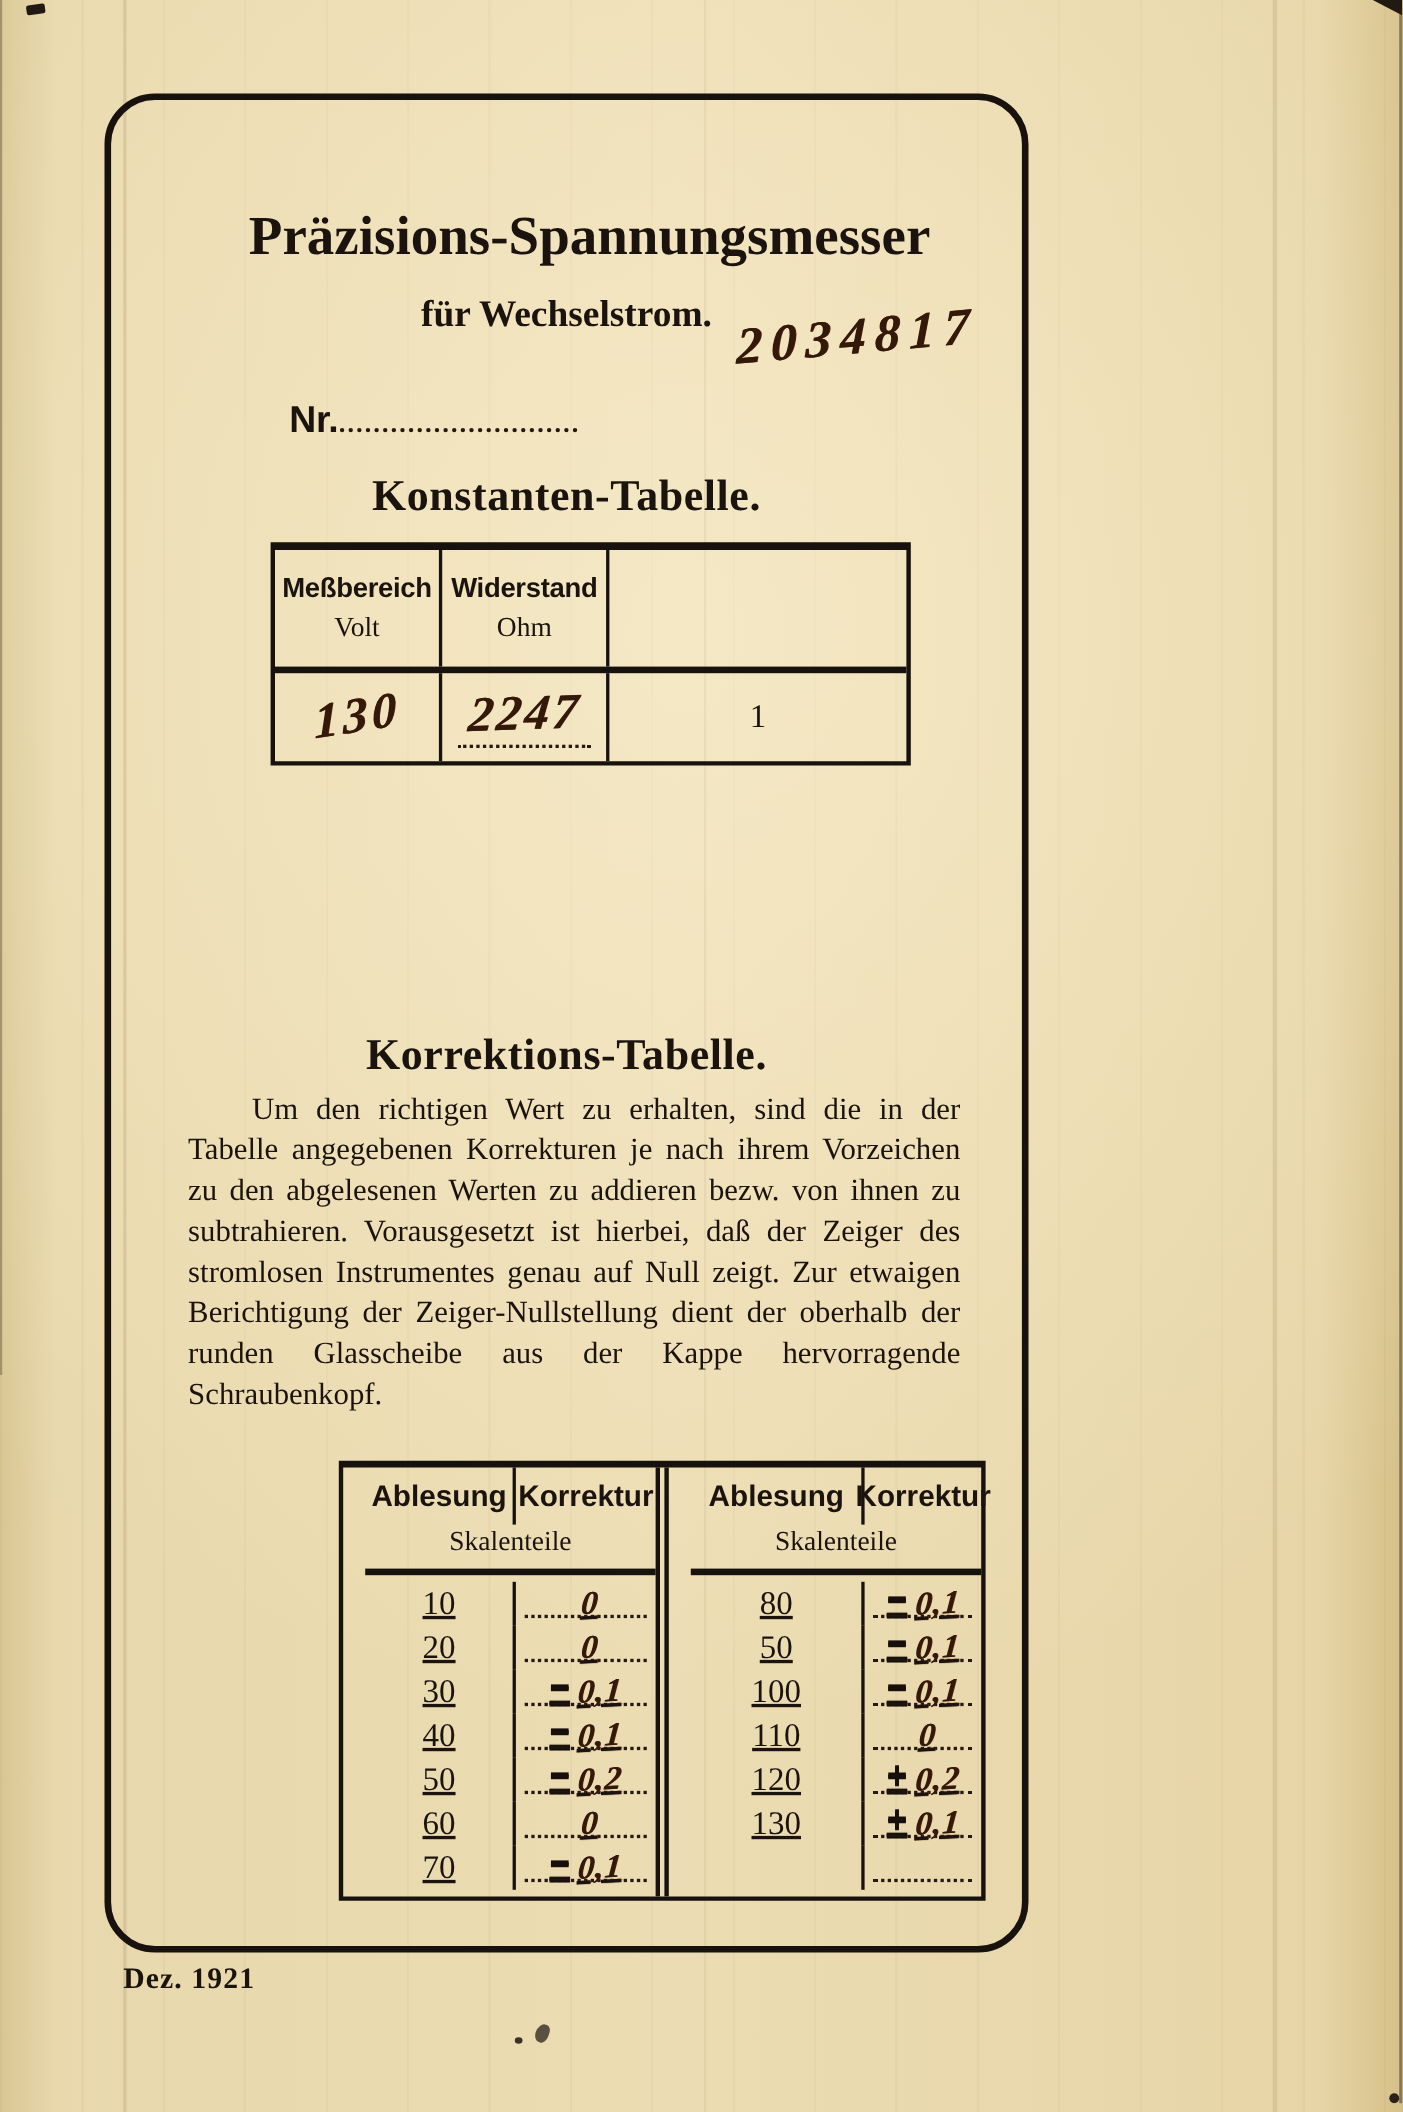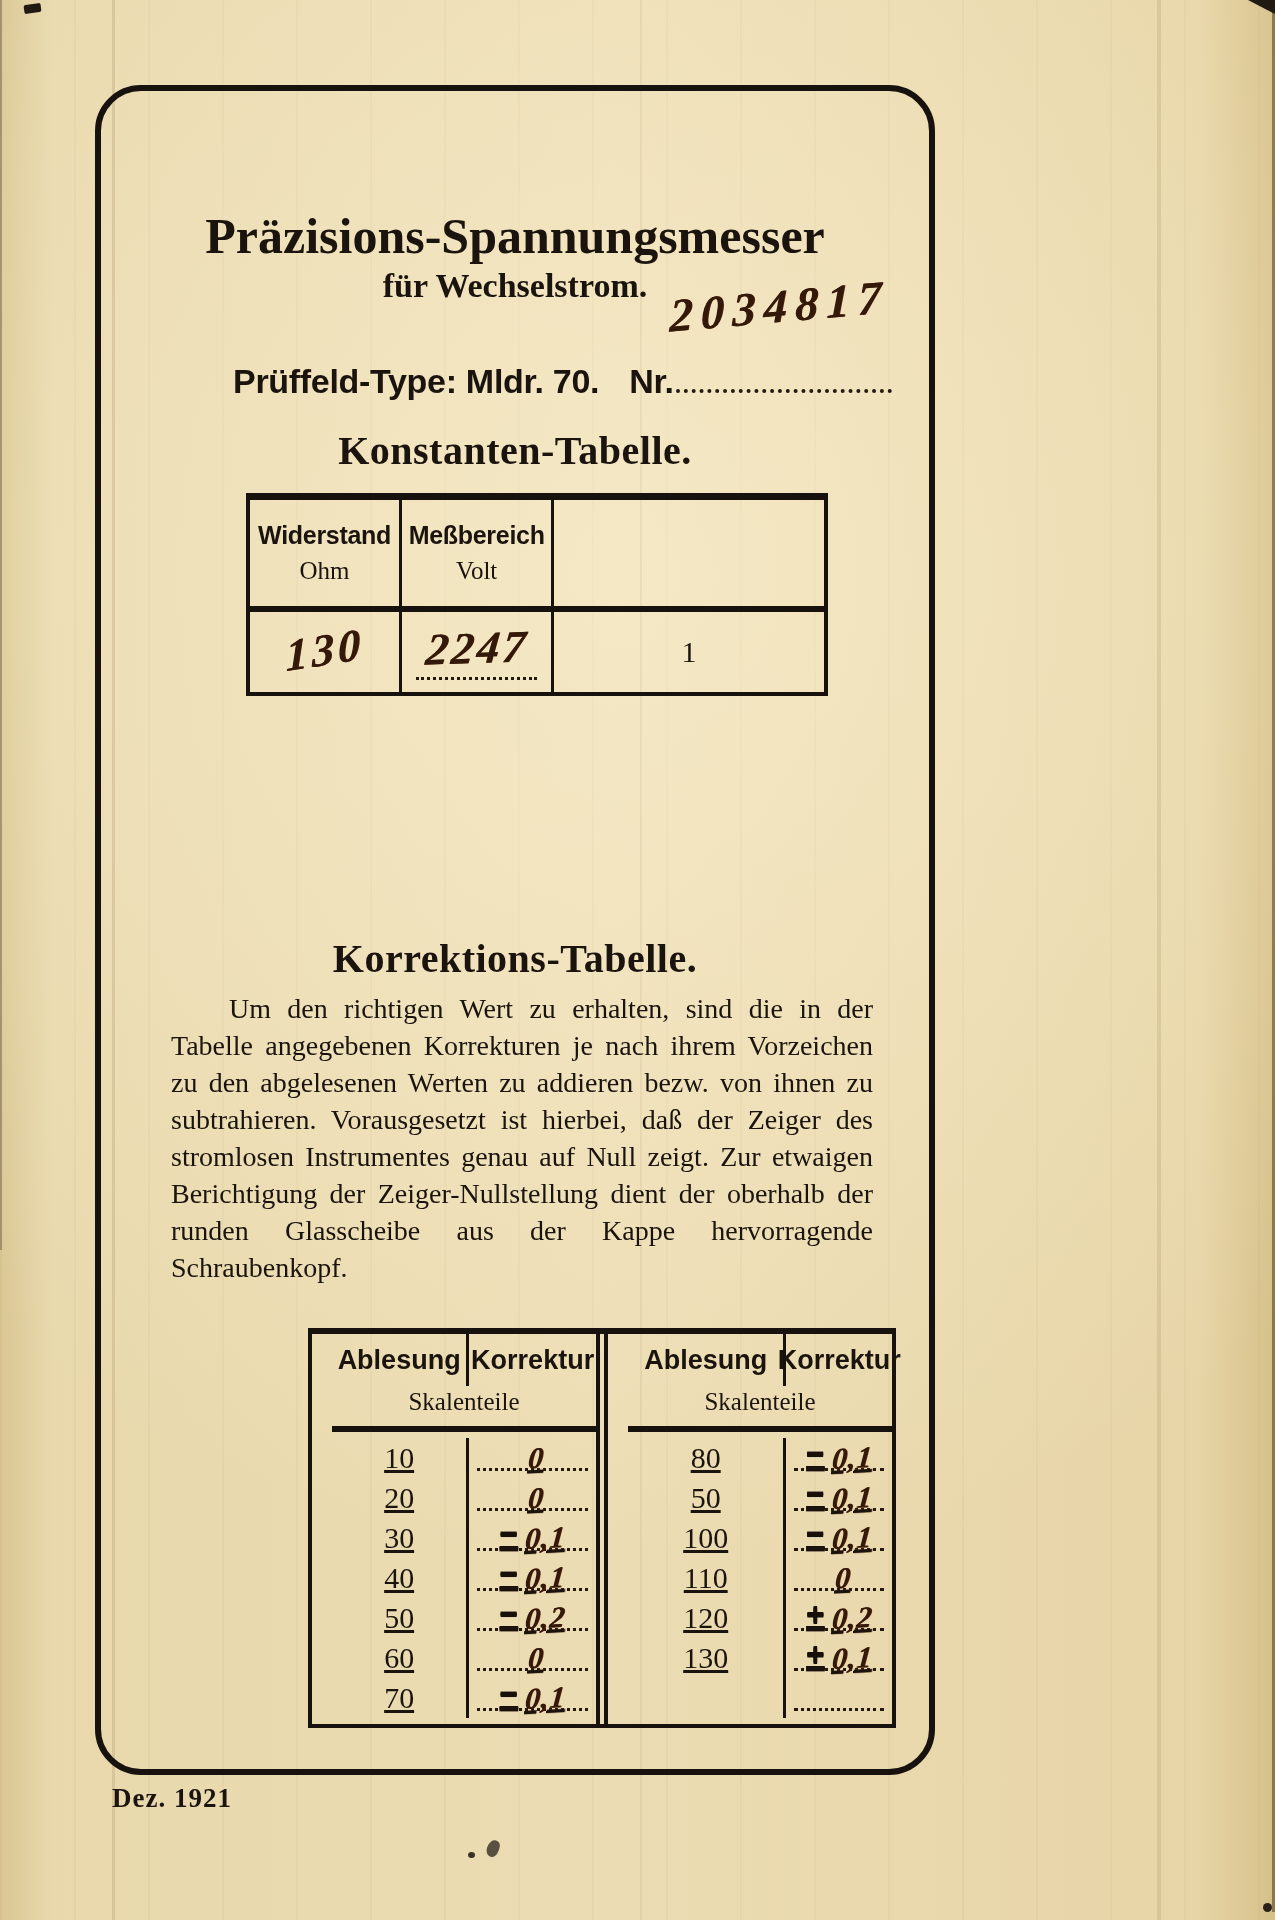--- a/index.html
+++ b/index.html
@@ -30,21 +30,21 @@
   .speck-b{position:absolute;left:487px;top:1840px;width:12px;height:17px;border-radius:60% 40% 50% 50%;
            background:#4a4034;transform:rotate(18deg);opacity:.9;}
 
   .frame{
     position:absolute;left:95px;top:85px;width:840px;height:1690px;
     border:6px solid #17120d;border-radius:46px;box-sizing:border-box;
   }
   .abs{position:absolute;}
   .ctr{left:0;width:100%;text-align:center;}
 
-  .title{top:116px;font:700 50px "Liberation Serif",serif;letter-spacing:0;}
+  .title{top:94px;font:700 50px "Liberation Serif",serif;letter-spacing:0;padding-left:21px;}
   .subtitle{top:176px;font:700 34px "Liberation Serif",serif;text-align:center;}
 
   .type-line{left:132px;top:268px;display:flex;align-items:baseline;
              font:700 34px "Liberation Sans",sans-serif;letter-spacing:-.3px;white-space:nowrap;}
   .nr-group{display:flex;align-items:baseline;margin-left:30px;}
   .nr-dotted{display:inline-block;width:216px;height:30px;border-bottom:4px dotted #241a10;margin-left:2px;}
 
   .handwriting{
     font-family:"Liberation Serif",serif;font-style:italic;font-weight:700;
     color:#33190a;display:inline-block;
@@ -124,39 +124,38 @@
   <div class="mark mark-br"></div>
   <div class="speck-a"></div>
   <div class="speck-b"></div>
 
   <div class="frame">
 
     <h1 class="abs ctr title" style="margin:0;">Präzisions-Spannungsmesser</h1>
     <h2 class="abs ctr subtitle" style="margin:0;">für Wechselstrom.</h2>
 
     <div class="abs type-line">
-      <span>Prüffeld-Type: Mldr. 70.</span>
       <span class="nr-group">
         <span>Nr.</span>
         <span class="nr-dotted"></span>
       </span>
     </div>
     <span class="abs handwriting serial">2034817</span>
 
     <h3 class="abs ctr sec-heading k-heading" style="margin:0;">Konstanten-Tabelle.</h3>
 
     <div class="abs ktable">
       <div class="kt-head">
+        <div class="kt-cell kt-c1">
+          <span class="kt-label">Meßbereich</span>
+          <span class="kt-unit">Volt</span>
+        </div>
         <div class="kt-cell kt-c2">
           <span class="kt-label">Widerstand</span>
           <span class="kt-unit">Ohm</span>
-        </div>
-        <div class="kt-cell kt-c1">
-          <span class="kt-label">Meßbereich</span>
-          <span class="kt-unit">Volt</span>
         </div>
       </div>
       <div class="kt-body">
         <div class="kt-bcell kt-c1">
           <span class="handwriting hw-mess">130</span>
         </div>
         <div class="kt-bcell kt-c2">
           <span class="kt-dotline"></span>
           <span class="handwriting hw-wid">2247</span>
         </div>

